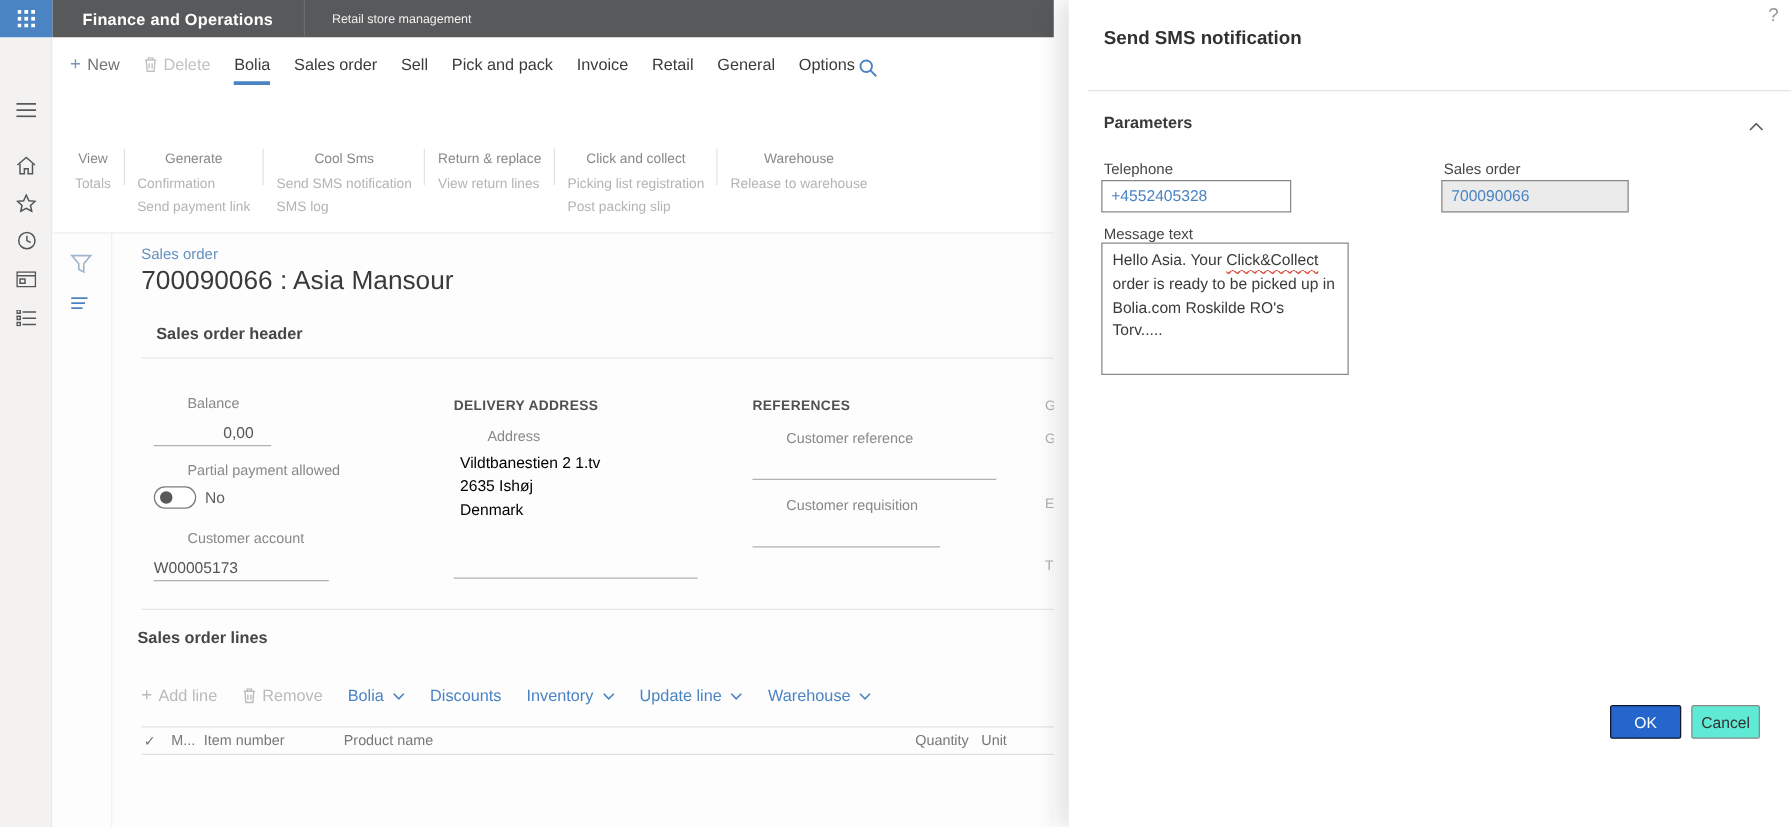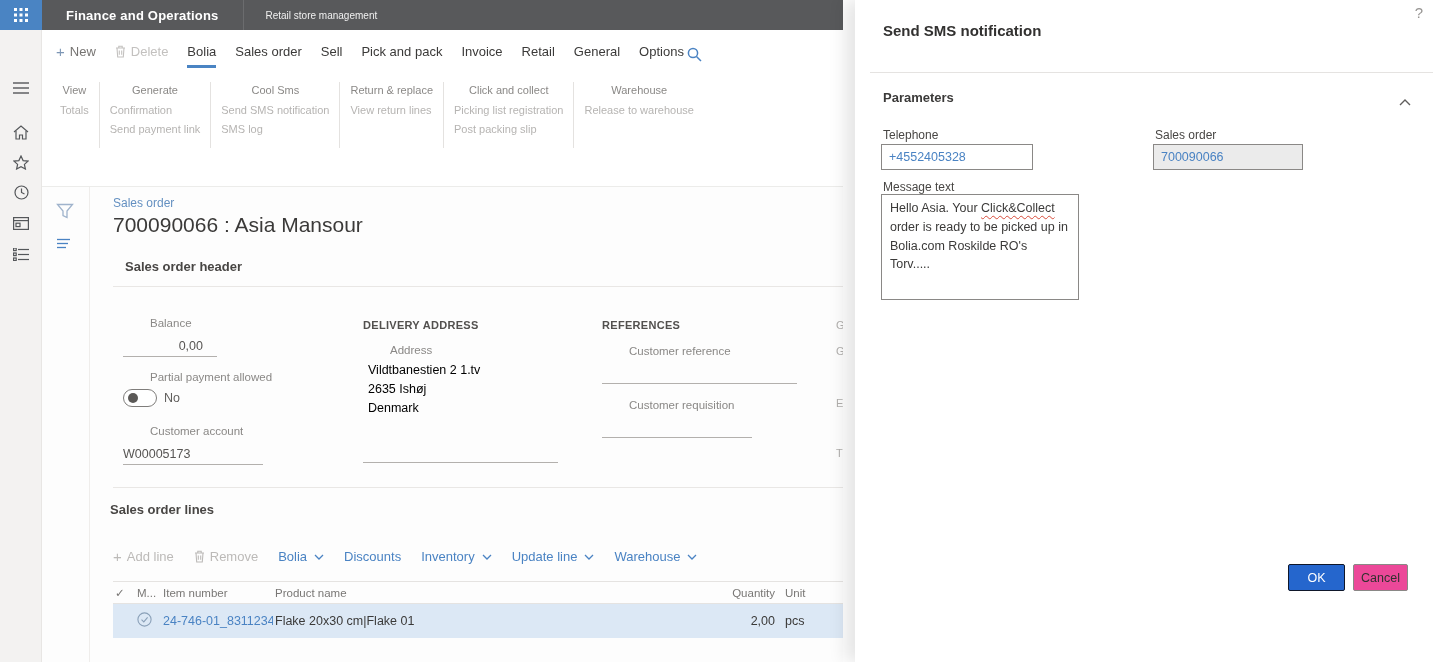--- a/index.html
+++ b/index.html
@@ -23,21 +23,21 @@
 
   .tabs { position:absolute; left:14px; top:14px; display:flex; gap:19px; align-items:flex-end; }
   .tab { font-size:13px; color:#3b3a39; padding-bottom:9px; cursor:pointer; white-space:nowrap; display:flex; align-items:center; gap:5px; }
   .tab.active { border-bottom:3px solid #4a84c3; padding-bottom:6px; }
   .tab.dim { color:#767472; }
   .tab.disabled { color:#c3c1bf; }
   .tabplus { color:#7d96b5; font-size:15px; line-height:10px; }
   .searchbtn { position:absolute; left:645px; top:17px; cursor:pointer; }
 
   .ribbon { position:absolute; left:8px; top:52px; right:0; height:66px; display:flex; align-items:stretch; white-space:nowrap; }
-  .rgroup { padding:2px 10px 0 10px; }
+  .rgroup { padding:2px 10px 0 10px;margin-top:37px; }
   .rgroup + .rgroup { border-left:1px solid #e4e2e0; }
   .rhead { font-size:11px; color:#8a8886; text-align:center; margin-bottom:5px; }
   .rcols { display:flex; gap:12px; }
   .rcol { display:flex; flex-direction:column; }
   .ritem { font-size:11px; color:#b6b4b2; line-height:19px; cursor:pointer; }
 
   
   .content { position:absolute; left:0; top:156px; right:0; bottom:0; background:#fbfafa; border-top:1px solid #ececea; }
   .fstrip { position:absolute; left:0; top:0; width:48px; bottom:0; background:#fdfdfd; border-right:1px solid #efedeb; }
   .fstrip .ficon { position:absolute; left:14px; cursor:pointer; }
@@ -79,21 +79,21 @@
   .dlghr { position:absolute; left:15px; right:0; top:72px; border-top:1px solid #e5e3e1; }
   .param { position:absolute; left:28px; top:90px; font-size:13px; font-weight:bold; color:#3b3a39; }
   .collapse { position:absolute; right:22px; top:92px; cursor:pointer; color:#605e5c; }
   .flbl { position:absolute; font-size:12px; color:#484644; }
   .box { position:absolute; height:26px; border:1px solid #8a8886; background:#fff; font-size:12.5px; color:#4a83c3; line-height:24px; padding:0 7px; }
   .box.dis { background:#ebebeb; }
   .tarea { position:absolute; left:26px; top:194px; width:198px; height:106px; border:1px solid #8a8886; background:#fff; font-size:12.5px; color:#3b3a39; line-height:1.5; padding:4px 8px; }
   .wavy { text-decoration: underline wavy #d84b3a; text-decoration-thickness:1px; text-underline-offset:3px; }
   .btn { position:absolute; top:564px; height:27px; font-size:12.5px; display:flex; align-items:center; justify-content:center; cursor:pointer; border-radius:2px; font-family:"Liberation Sans",sans-serif; }
   .btn.ok { left:433px; width:57px; background:#2566cd; color:#fff; border:1px solid #0f172a; }
-  .btn.cancel { left:498px; width:55px; background:#ec4899; color:#323130; border:1px solid #8a8886; }
+  .btn.cancel { left:498px; width:55px; background:#5eead4; color:#323130; border:1px solid #8a8886; }
 </style>
 </head>
 <body>
 
 <div class="stage">
 
   <div class="launcher">
     <svg width="14" height="14" viewBox="0 0 14 14">
       <g fill="#ffffff">
         <rect x="0" y="0" width="3" height="3"></rect>
@@ -359,31 +359,20 @@
 
         <div class="gridtable" id="gridtable">
             <div class="trow thead">
               <div class="cell" style="width: 22px; flex: 0 0 auto;">✓</div>
               <div class="cell" style="width: 26px; flex: 0 0 auto;">M...</div>
               <div class="cell" style="width: 112px; flex: 0 0 auto;">Item number</div>
               <div class="cell" style="width: 420px; flex: 0 0 auto;">Product name</div>
               <div class="cell right" style="width: 90px; flex: 0 0 auto;">Quantity</div>
               <div class="cell" style="width: 60px; flex: 0 0 auto;">Unit</div>
             </div>
-            <div class="trow datarow">
-              <div class="cell" style="width: 22px; flex: 0 0 auto;"></div>
-              <div class="cell" style="width: 26px; flex: 0 0 auto;"><svg width="15" height="15" viewBox="0 0 15 15" fill="none" stroke="#8aa0b8" stroke-width="1.1">
-                  <circle cx="7.5" cy="7.5" r="6.6"></circle>
-                  <path d="M4.5 7.7 L6.8 9.9 L10.6 5.4"></path>
-                </svg></div>
-              <div class="cell link" style="width: 112px; flex: 0 0 auto;">24-746-01_8311234</div>
-              <div class="cell" style="width: 420px; flex: 0 0 auto;">Flake 20x30 cm|Flake 01</div>
-              <div class="cell right" style="width: 90px; flex: 0 0 auto;">2,00</div>
-              <div class="cell" style="width: 60px; flex: 0 0 auto;">pcs</div>
-            </div>
           </div>
       </div>
     </div>
   </div>
 
   <div class="dlg">
     <div class="help">?</div>
     <div class="dlgtitle">Send SMS notification</div>
     <div class="dlghr"></div>
     <div class="param">Parameters</div>

